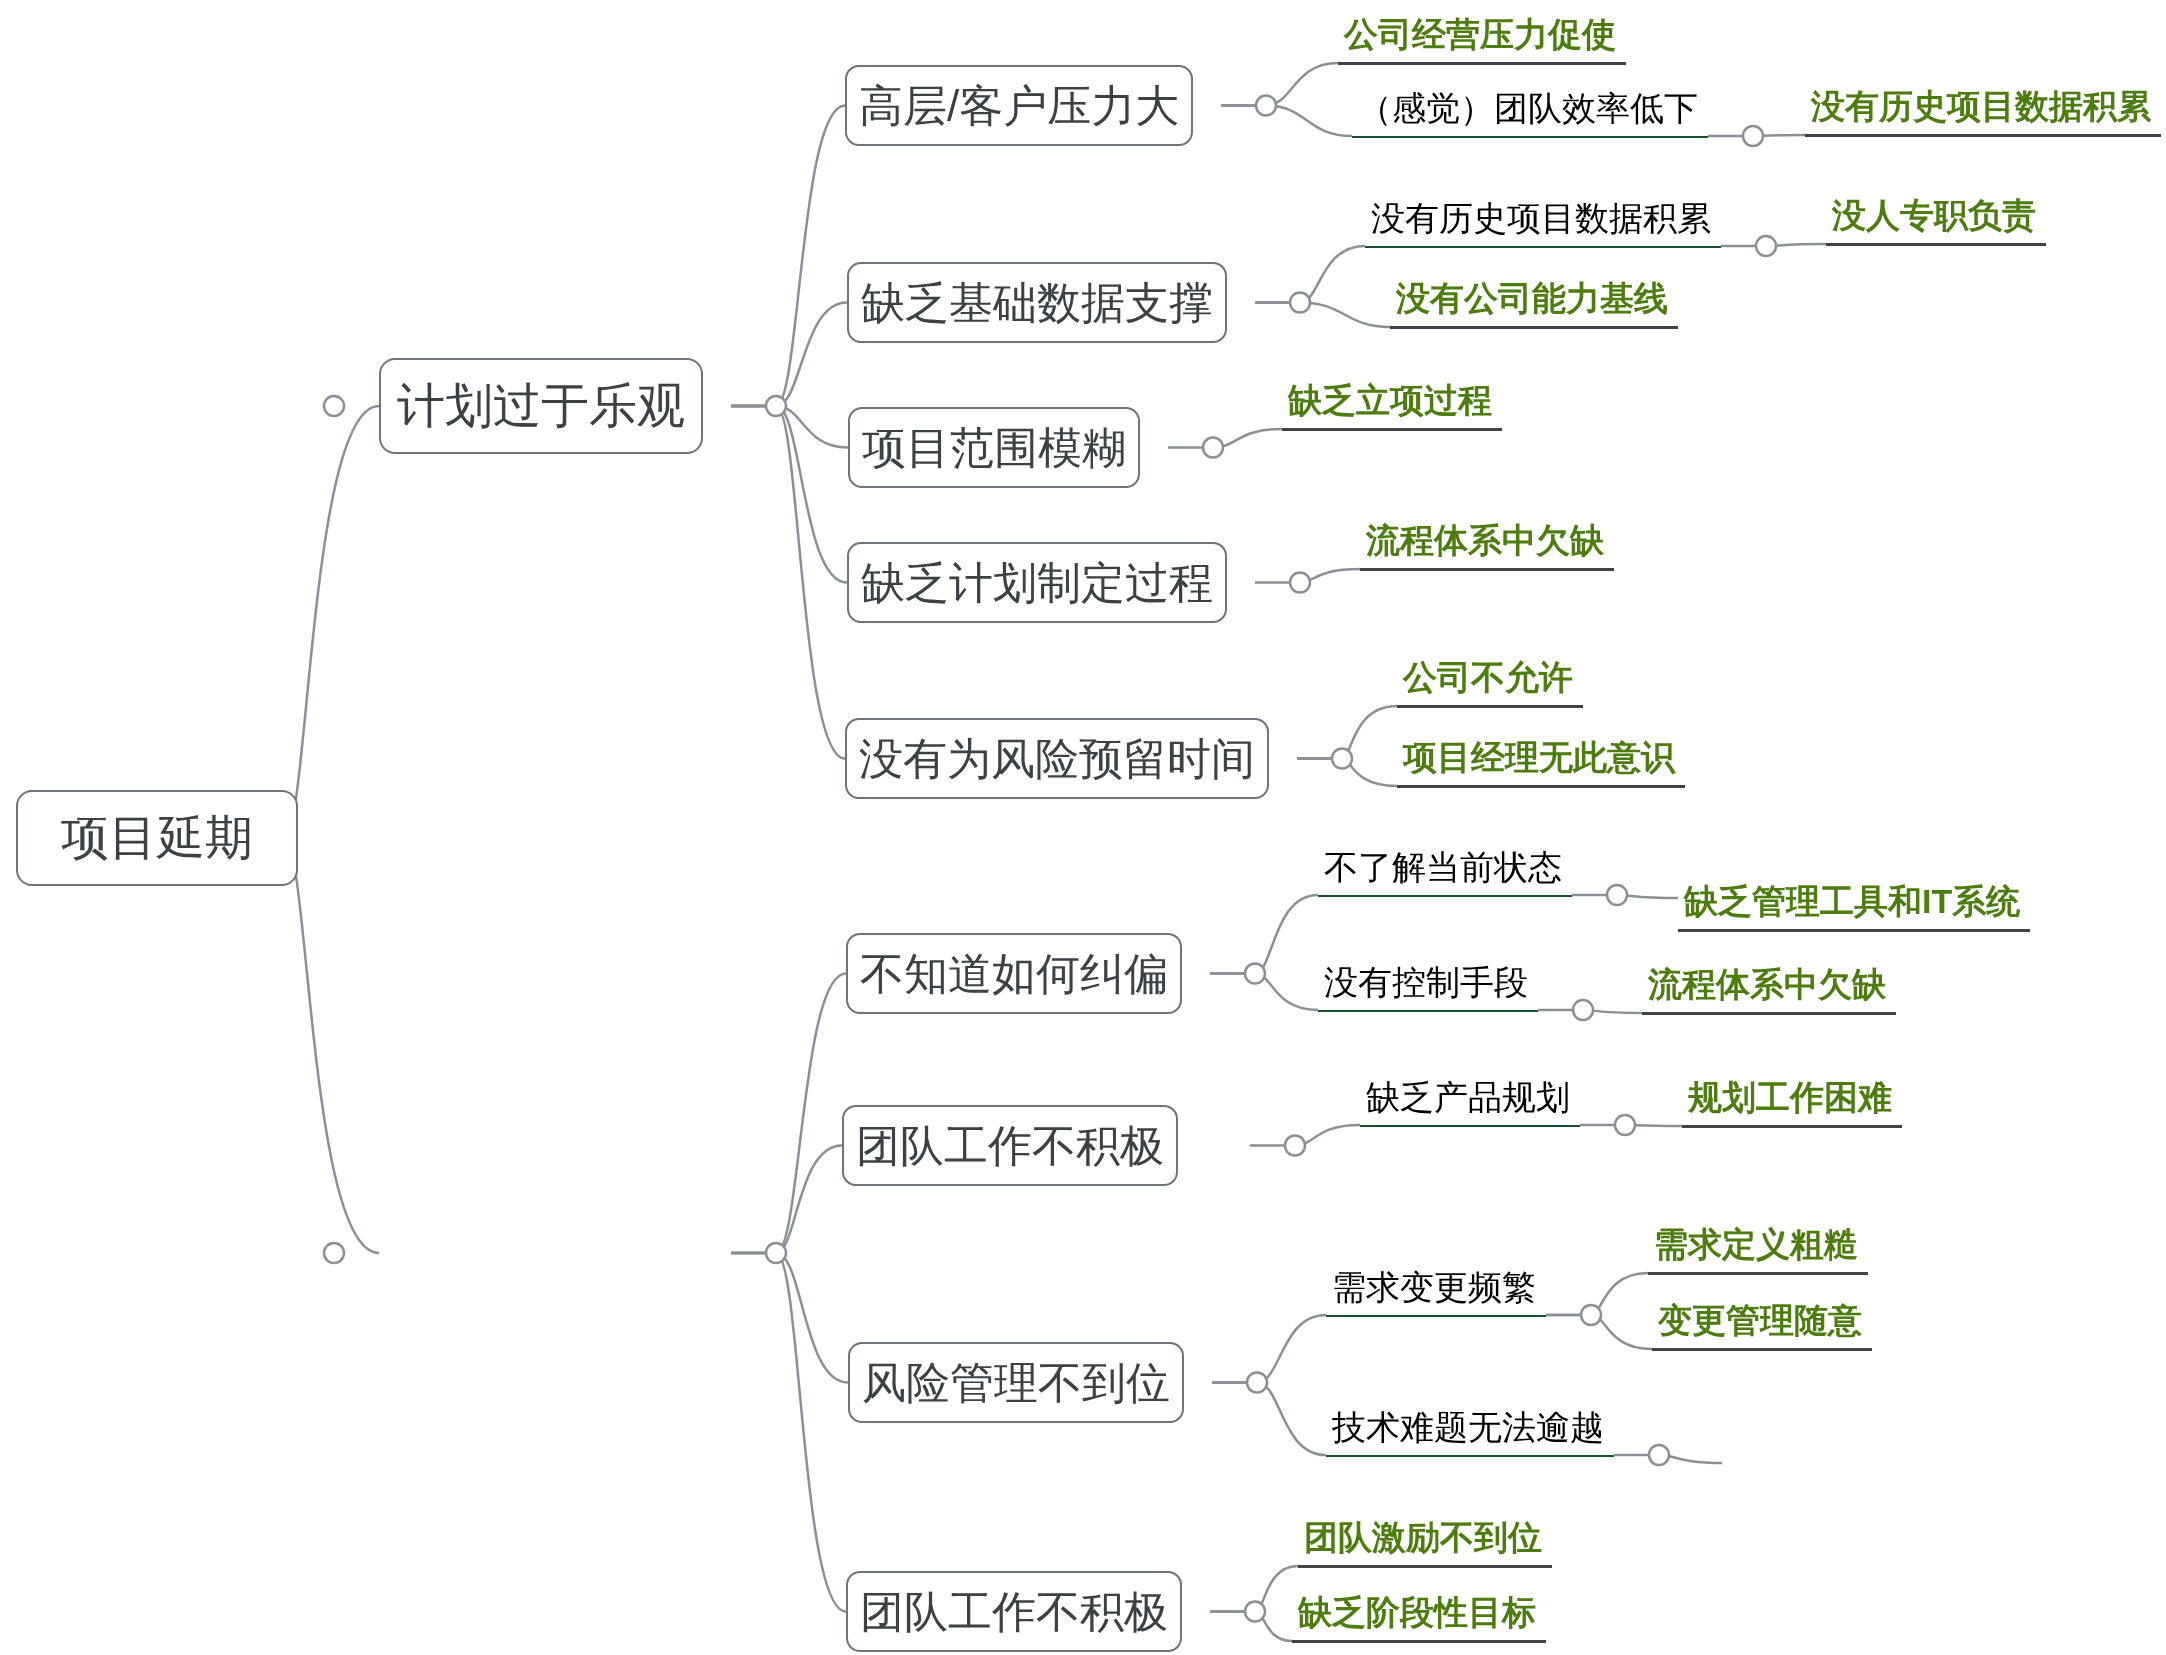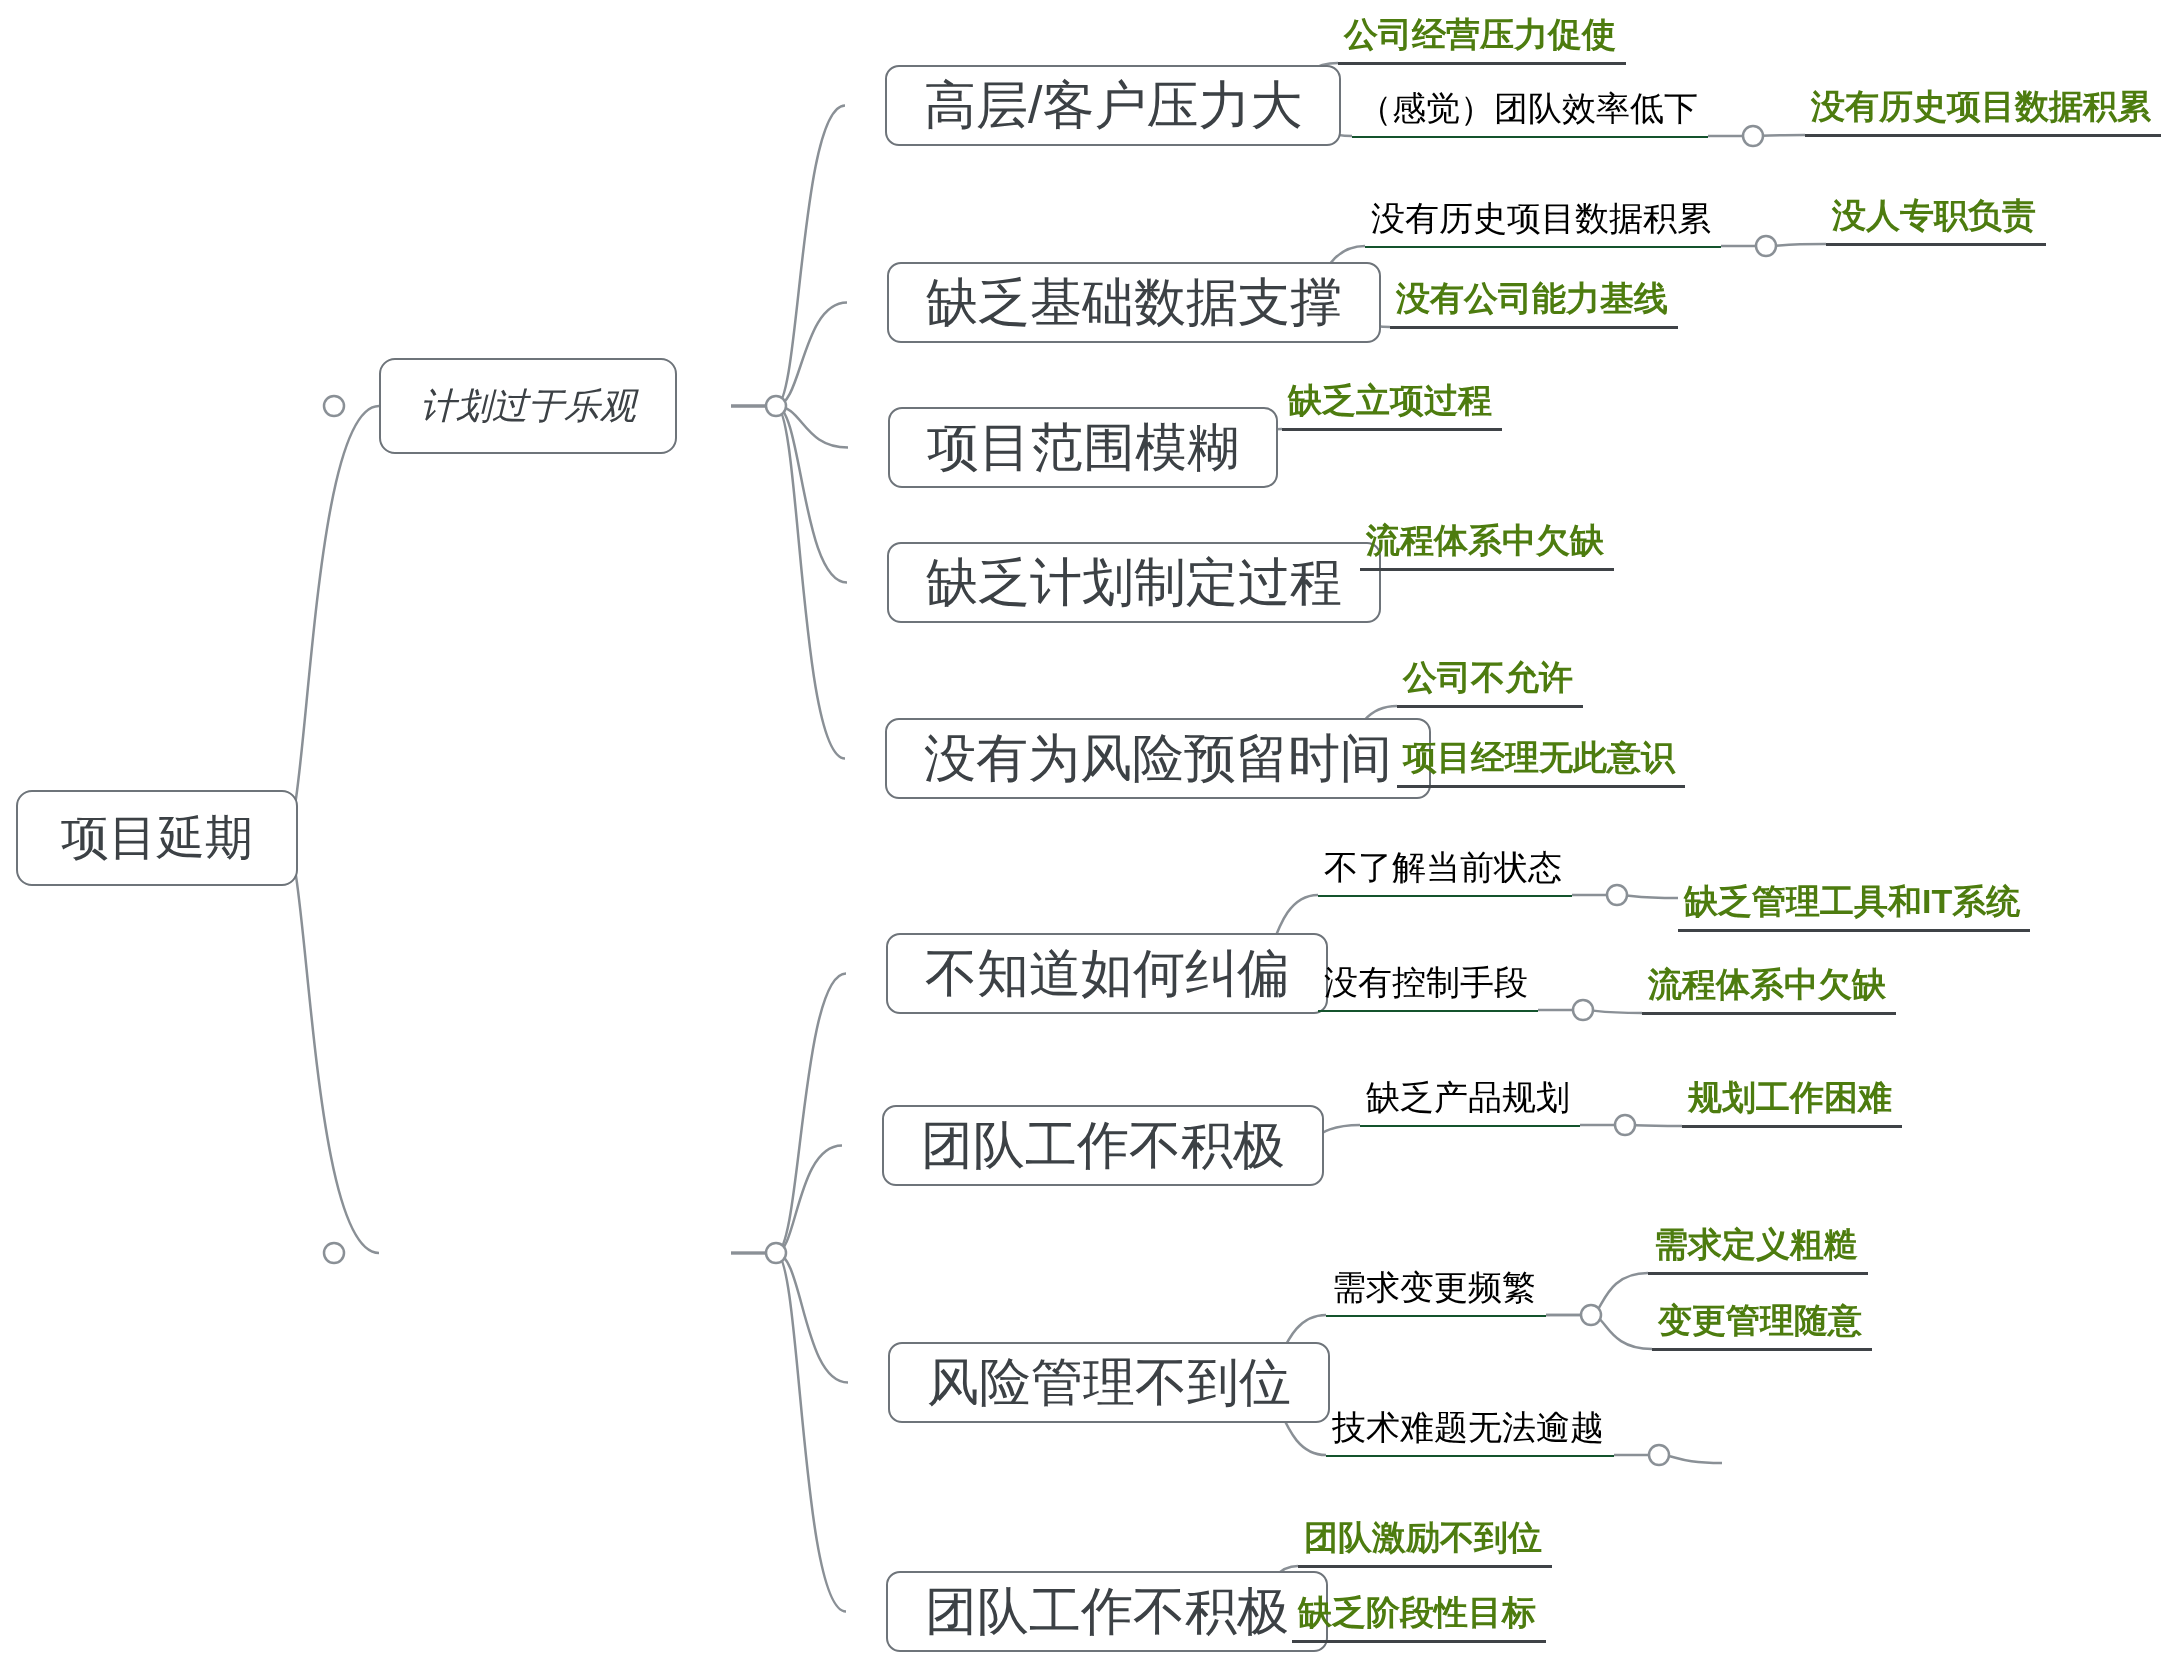--- a/index.html
+++ b/index.html
@@ -3,22 +3,22 @@
 <meta charset="utf-8">
 <style>
   * { box-sizing: border-box; }
   html, body { margin: 0; padding: 0; background: #ffffff; }
   body { font-family: "Liberation Sans", "DejaVu Sans", sans-serif; }
   #canvas { position: relative; width: 2166px; height: 1655px; background: #ffffff; overflow: hidden; }
   #edges-svg { position: absolute; left: 0; top: 0; z-index: 0; }
   .node { position: absolute; z-index: 1; white-space: nowrap; }
   .box { background: #ffffff; border: 2.5px solid #6e747a; color: #3c4145; text-align: center; }
   .lvl0 { font-size: 48px; line-height: 60px; padding: 16px 43px; border-radius: 16px; }
-  .lvl1 { font-size: 36px; line-height: 60px; padding: 16px 39px; border-radius: 16px; font-style: italic; }
-  .lvl2 { font-size: 52px; line-height: 55px; padding: 11px 37px; border-radius: 14px; margin-left: 40px; }
+  .lvl1 { font-size: 48px; line-height: 60px; padding: 16px 16px; border-radius: 16px; }
+  .lvl2 { font-size: 44px; line-height: 55px; padding: 11px 12px; border-radius: 14px; }
   .txt  { font-size: 34px; line-height: 42px; padding: 0 10px 7px 6px; }
   .txt.bold  { font-weight: bold; color: #4d7c0f; border-bottom: 3px solid #3f4347; }
   .txt.plain { color: #000000; border-bottom: 2px solid #14532d; }
 </style>
 </head>
 <body>
 
 <div id="canvas">
   <svg id="edges-svg" width="2166" height="1655">
       <path d="M 284 838 C 309 838, 309 406, 379 406" fill="none" stroke="#8a9096" stroke-width="2.5"></path>

